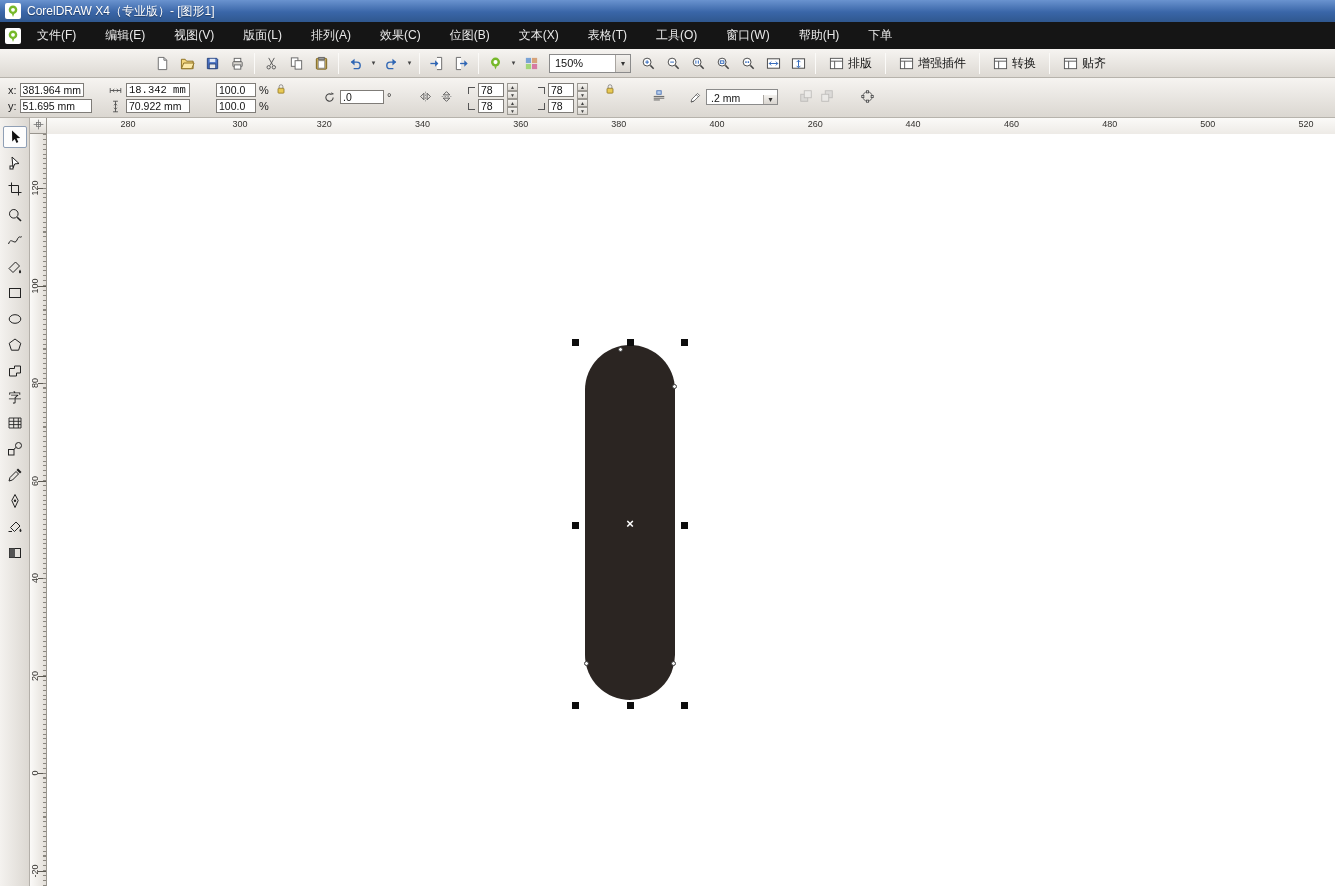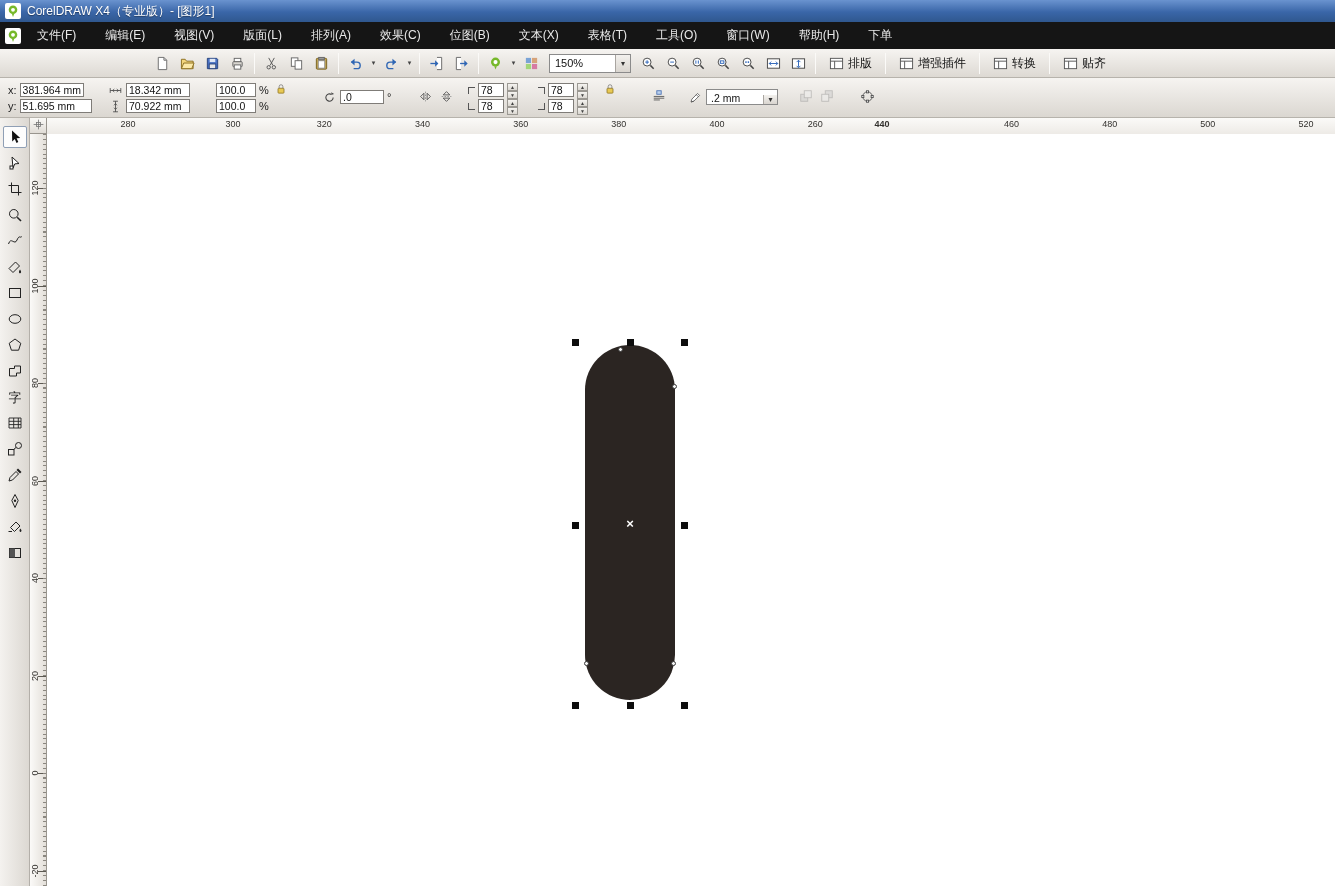--- a/index.html
+++ b/index.html
@@ -344,21 +344,21 @@
       </div>
     </div>
 
     <div class="pbg" style="left:108px">
       <div class="pb-row">
         <span class="pb-ico">
             <svg width="13" height="13" viewBox="0 0 16 16">
               <path d="M1.5 8h13M1.5 5v6M14.5 5v6M4.5 8l2-1.8M4.5 8l2 1.8M11.5 8l-2-1.8M11.5 8l-2 1.8" stroke="#444" fill="none"></path>
             </svg>
           </span>
-        <input class="pb-in" style="width: 64px;" value="18.342 mm">
+        <input class="pb-in" style="width: 64px; font-family: Liberation Mono, monospace;" value="18.342 mm">
       </div>
       <div class="pb-row">
         <span class="pb-ico">
             <svg width="13" height="13" viewBox="0 0 16 16">
               <path d="M8 1.5v13M5 1.5h6M5 14.5h6M8 4.5l-1.8 2M8 4.5l1.8 2M8 11.5l-1.8-2M8 11.5l1.8-2" stroke="#444" fill="none"></path>
             </svg>
           </span>
         <input class="pb-in" style="width: 64px;" value="70.922 mm">
       </div>
     </div>
@@ -643,35 +643,35 @@
   <div id="ruler-corner">
     <span><svg width="13" height="13" viewBox="0 0 16 16">
           <path d="M8 2v12M2 8h12" stroke="#777"></path>
           <rect x="5.5" y="5.5" width="5" height="5" fill="none" stroke="#777"></rect>
         </svg></span>
   </div>
   <div id="hruler">
       <span class="htick" style="left: 81px;"></span>
       <span class="hnum" style="left: 81px;">280</span>
       <span class="htick" style="left: 179.17px;"></span>
-      <span class="hnum" style="left: 186px;">300</span>
+      <span class="hnum" style="left: 193px;">300</span>
       <span class="htick" style="left: 277.34px;"></span>
       <span class="hnum" style="left: 277.34px;">320</span>
       <span class="htick" style="left: 375.51px;"></span>
       <span class="hnum" style="left: 375.51px;">340</span>
       <span class="htick" style="left: 473.68px;"></span>
       <span class="hnum" style="left: 473.68px;">360</span>
       <span class="htick" style="left: 571.85px;"></span>
       <span class="hnum" style="left: 571.85px;">380</span>
       <span class="htick" style="left: 670.02px;"></span>
       <span class="hnum" style="left: 670.02px;">400</span>
       <span class="htick" style="left: 768.19px;"></span>
       <span class="hnum" style="left: 768.19px;">260</span>
       <span class="htick" style="left: 866.36px;"></span>
-      <span class="hnum" style="left: 835px; font-weight: bold;">440</span>
+      <span class="hnum" style="left: 866px;">440</span>
       <span class="htick" style="left: 964.53px;"></span>
       <span class="hnum" style="left: 964.53px;">460</span>
       <span class="htick" style="left: 1062.7px;"></span>
       <span class="hnum" style="left: 1062.7px;">480</span>
       <span class="htick" style="left: 1160.87px;"></span>
       <span class="hnum" style="left: 1160.87px;">500</span>
       <span class="htick" style="left: 1259.04px;"></span>
       <span class="hnum" style="left: 1259.04px;">520</span>
     </div>
   <div id="vruler">

